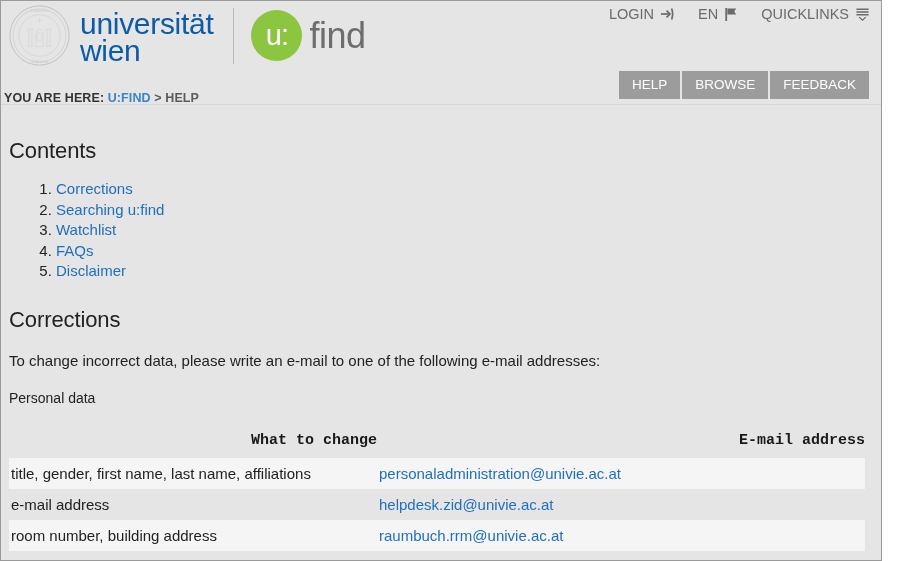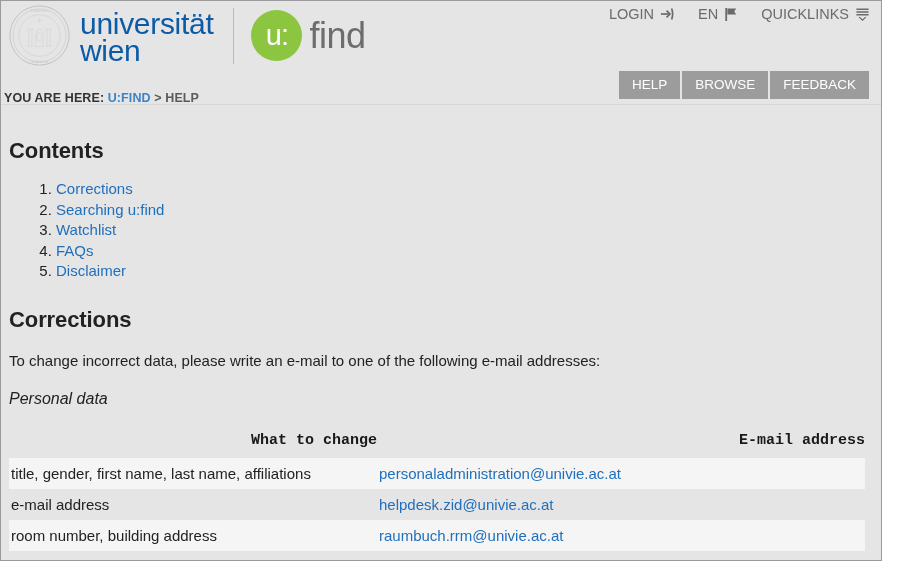--- a/index.html
+++ b/index.html
@@ -134,21 +134,21 @@
     cursor: pointer;
     white-space: nowrap;
   }
 
   
   .content {
     padding: 0 8px;
   }
   h1.section {
     font-size: 22px;
-    font-weight: bold;
+    font-weight: normal;
     color: #222222;
     margin: 33px 0 0 0;
     letter-spacing: -0.1px;
   }
   h1.section.corrections { margin-top: 27px; }
 
   ol.contents {
     margin: 16px 0 0 0;
     padding-left: 47px;
     font-size: 15px;
@@ -164,25 +164,24 @@
     cursor: pointer;
   }
 
   p.para {
     font-size: 15px;
     color: #222222;
     margin: 18px 0 14px 0;
     line-height: 19px;
   }
   .subhead {
-    font-size: 16px;
+    font-size: 14px;
     color: #222222;
     margin: 19px 0 8px 0;
     line-height: 19px;
-    font-style: italic;
   }
 
   table.emails {
     width: calc(100% - 8px);
     border-collapse: collapse;
     margin-top: 20px;
     font-size: 15px;
   }
   table.emails th {
     text-align: right;

